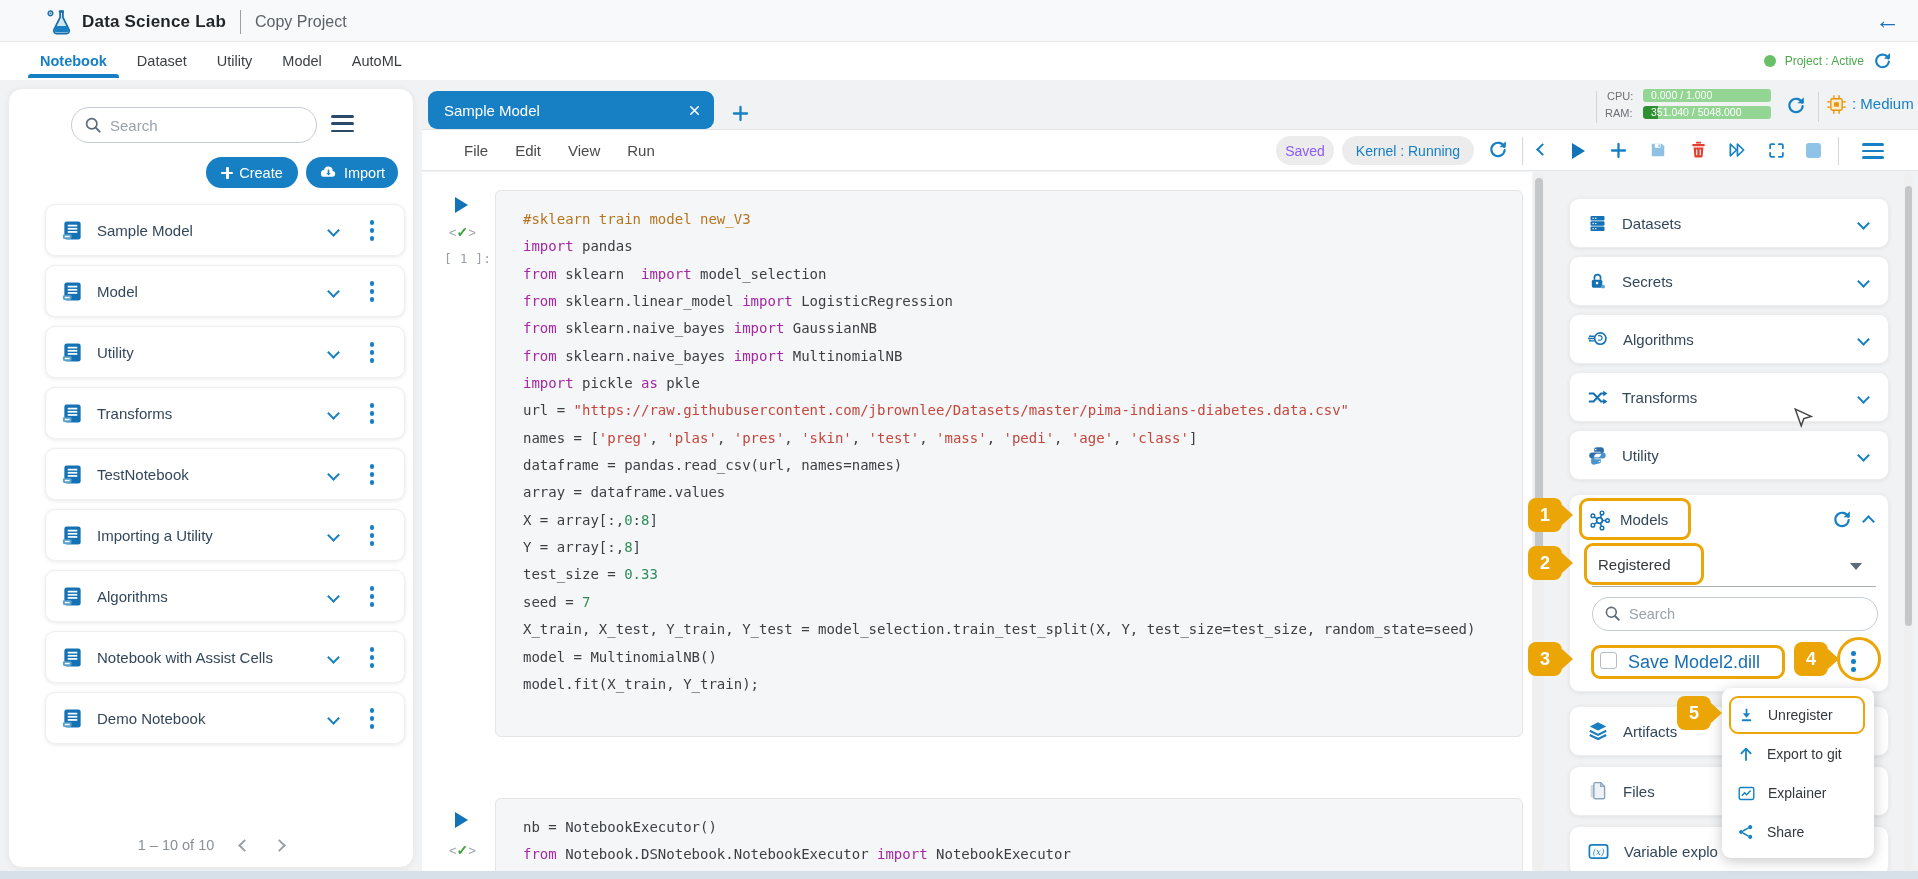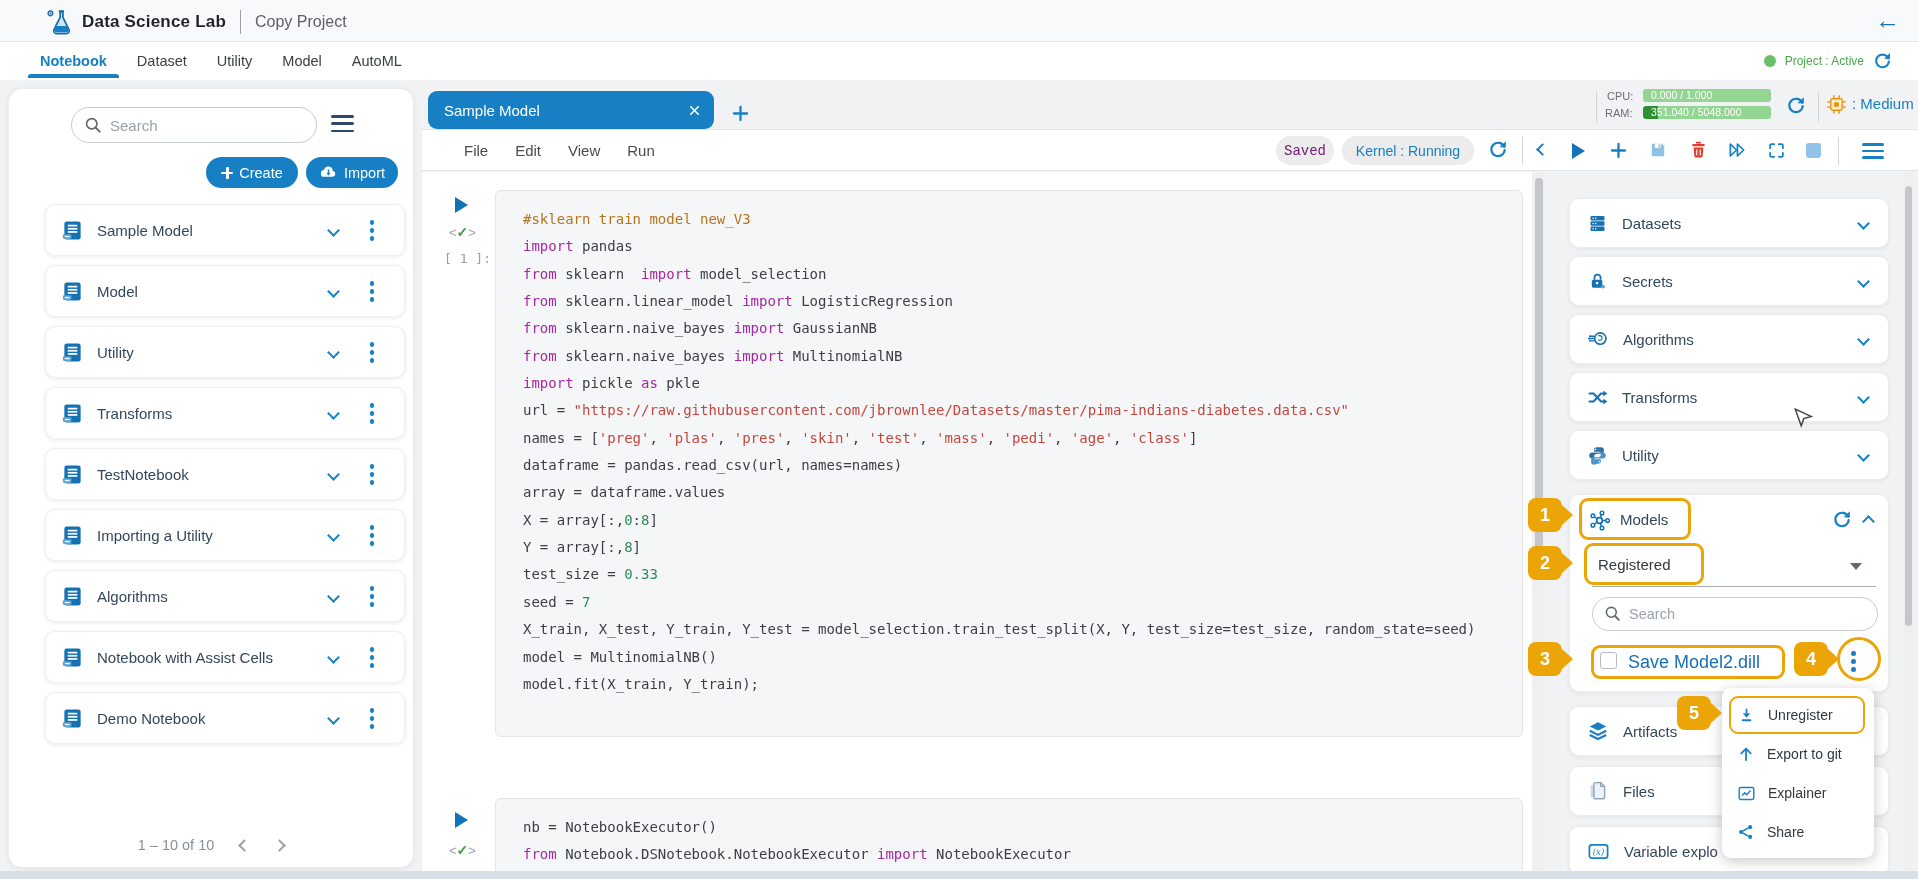--- a/index.html
+++ b/index.html
@@ -61,21 +61,21 @@
   
   #tabrow-border { left:422px; top:129px; width:1496px; height:1px; background:#e4e6e8; }
   #nb-tab { left:428px; top:91px; width:286px; height:38px; background:#1780c4; border-radius:9px; color:#fff; display:flex; align-items:center; cursor:pointer; }
   #nb-tab .t { margin-left:16px; font-size:15px; }
   #nb-tab svg { position:absolute; right:12px; top:12px; }
   #add-tab { left:730px; top:103px; color:#1780c4; cursor:pointer; }
   #menurow { left:422px; top:130px; width:1496px; height:41px; background:#fff; border-bottom:1px solid #e4e6e8; }
   #menus { position:absolute; left:42px; top:0; height:41px; display:flex; gap:27px; align-items:center; }
   .menu-item { font-size:15px; color:#4a4a4a; cursor:pointer; }
   .pill { position:absolute; height:29px; border-radius:15px; background:#ececec; display:flex; align-items:center; justify-content:center; font-size:14px; }
-  #saved-pill { left:854px; top:6px; width:58px; color:#701a75;font-family:Liberation Mono, monospace; }
+  #saved-pill { left:854px; top:6px; width:58px; color:#8b5cf6; }
   #kernel-pill { left:920px; top:6px; width:132px; color:#1780c4; }
   .vdiv { position:absolute; width:1px; background:#d5d5d5; }
   .play-tri { width:0; height:0; border-left:13px solid #1273b8; border-top:8px solid transparent; border-bottom:8px solid transparent; cursor:pointer; }
 
   
   #res-block { left:1590px; top:86px; width:328px; height:40px; }
   .res-label { position:absolute; font-size:11px; color:#6b7075; }
   .res-bar { position:absolute; width:128px; height:13px; border-radius:3px; background:#93d693; color:#fff; font-size:10.5px; line-height:13px; padding-left:8px; overflow:hidden; white-space:nowrap; }
   #ram-fill { position:absolute; left:0; top:0; width:15px; height:13px; background:#2f9032; border-radius:3px 0 0 3px; }
   #hw-label { position:absolute; left:262px; top:9px; font-size:15px; color:#1780c4; }

